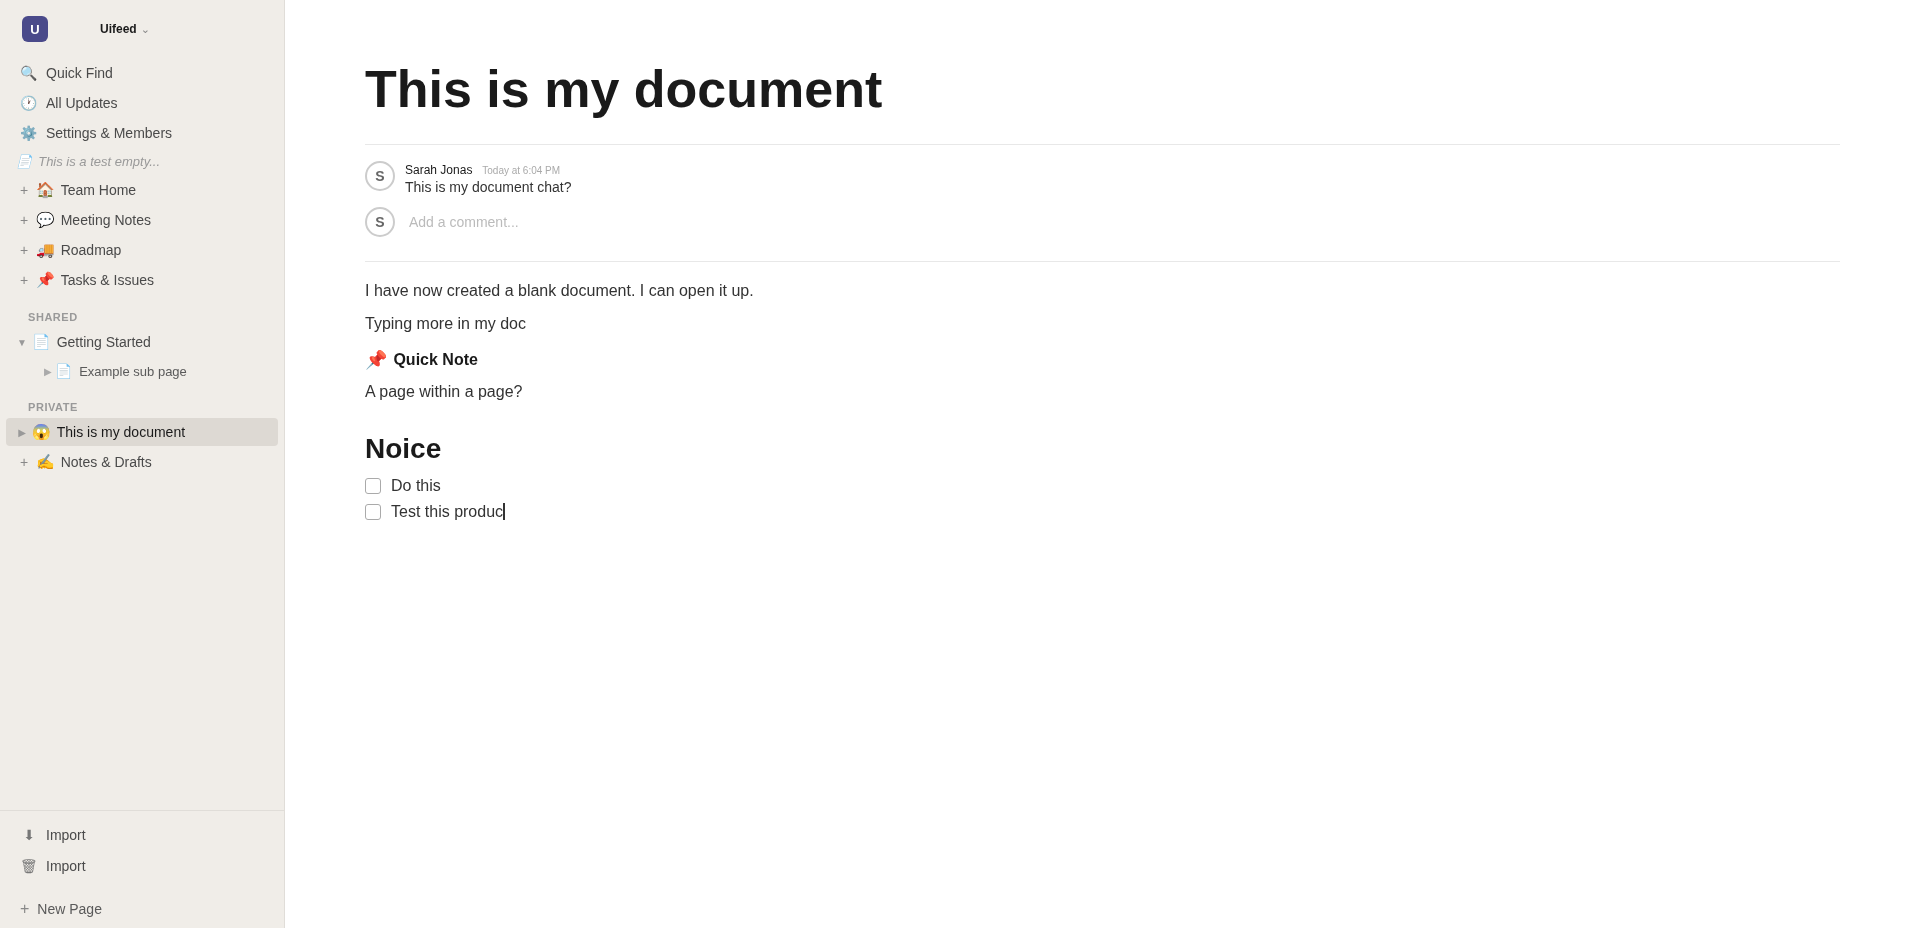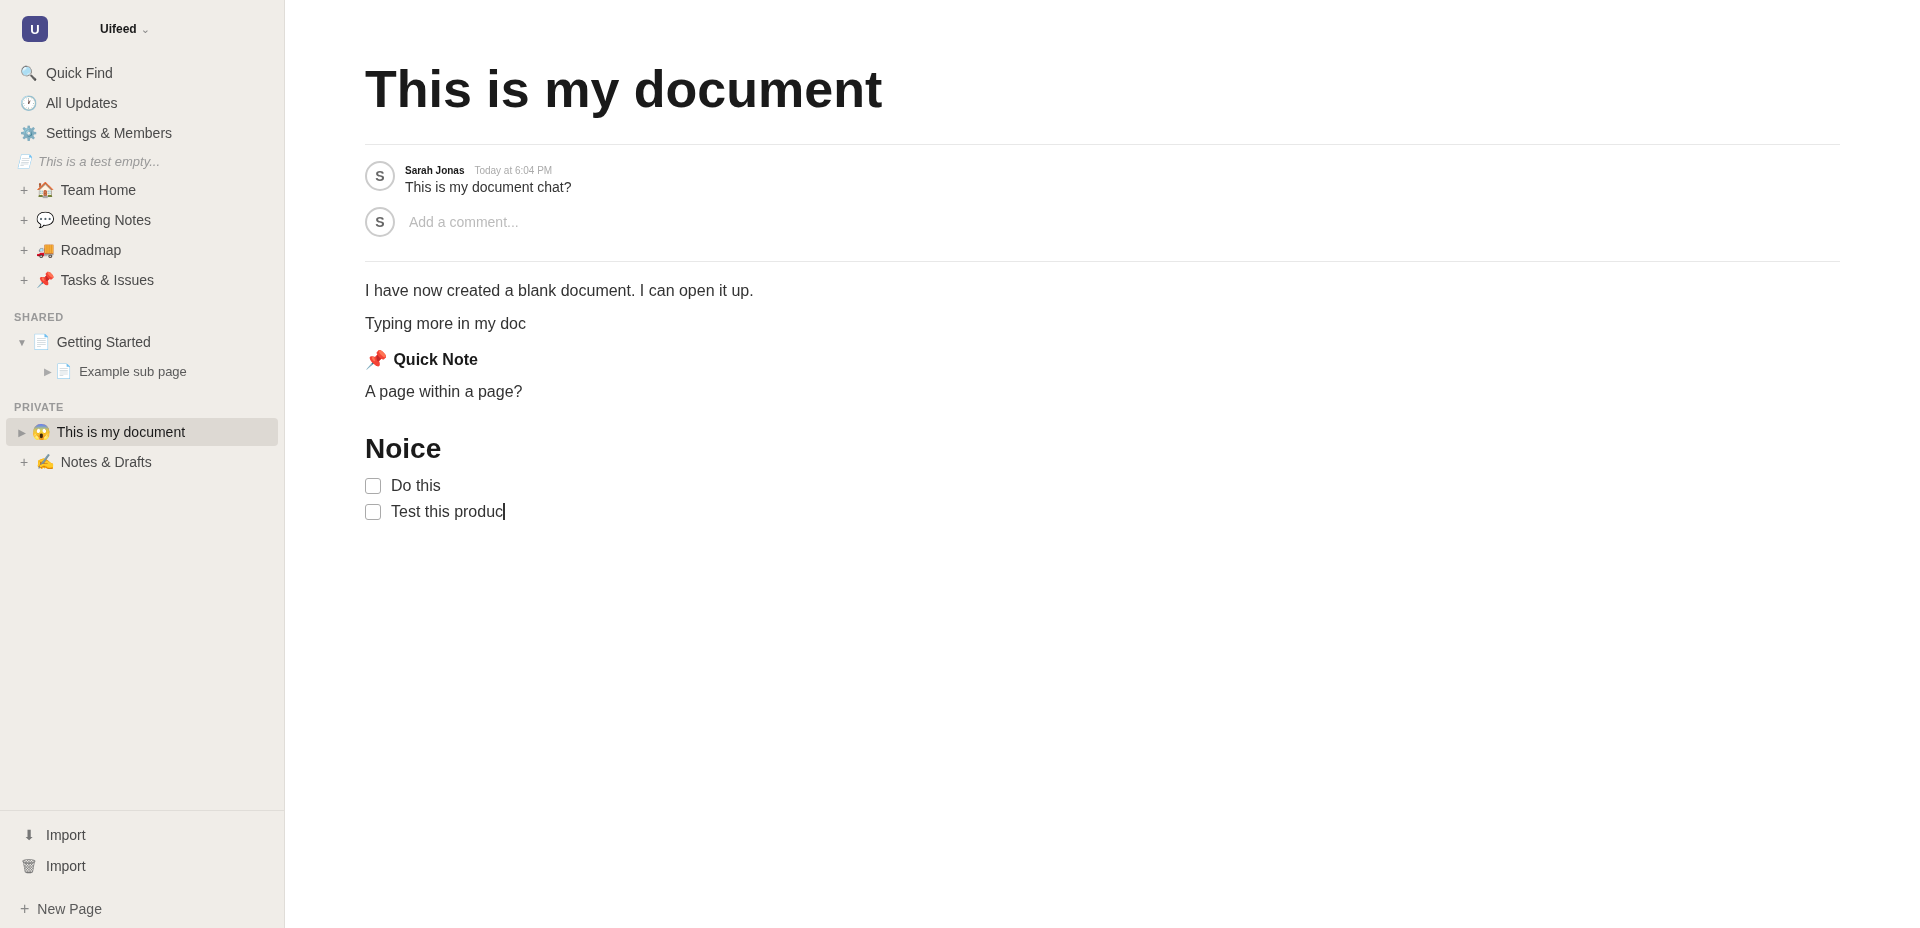--- a/index.html
+++ b/index.html
@@ -75,21 +75,21 @@
 
     .sidebar-nav-item .nav-icon {
       margin-right: 8px;
       font-size: 14px;
       color: #888;
       width: 18px;
       text-align: center;
     }
 
     .sidebar-section {
-      padding: 16px 14px 4px 14px;
+      padding: 16px 14px 4px 28px;
       font-size: 11px;
       font-weight: 600;
       color: #999;
       letter-spacing: 0.05em;
       text-transform: uppercase;
     }
 
     .sidebar-page-item {
       display: flex;
       align-items: center;
@@ -255,23 +255,23 @@
       flex-shrink: 0;
       margin-right: 10px;
       background: white;
     }
 
     .comment-body {
       flex: 1;
     }
 
     .comment-author {
-      font-weight: 700;
+      font-weight: 400;
       color: #1a1a1a;
-      font-size: 10px;
+      font-size: 12px;
     }
 
     .comment-time {
       color: #aaa;
       font-size: 10px;
       margin-left: 6px;
       font-weight: 400;
     }
 
     .comment-text {

